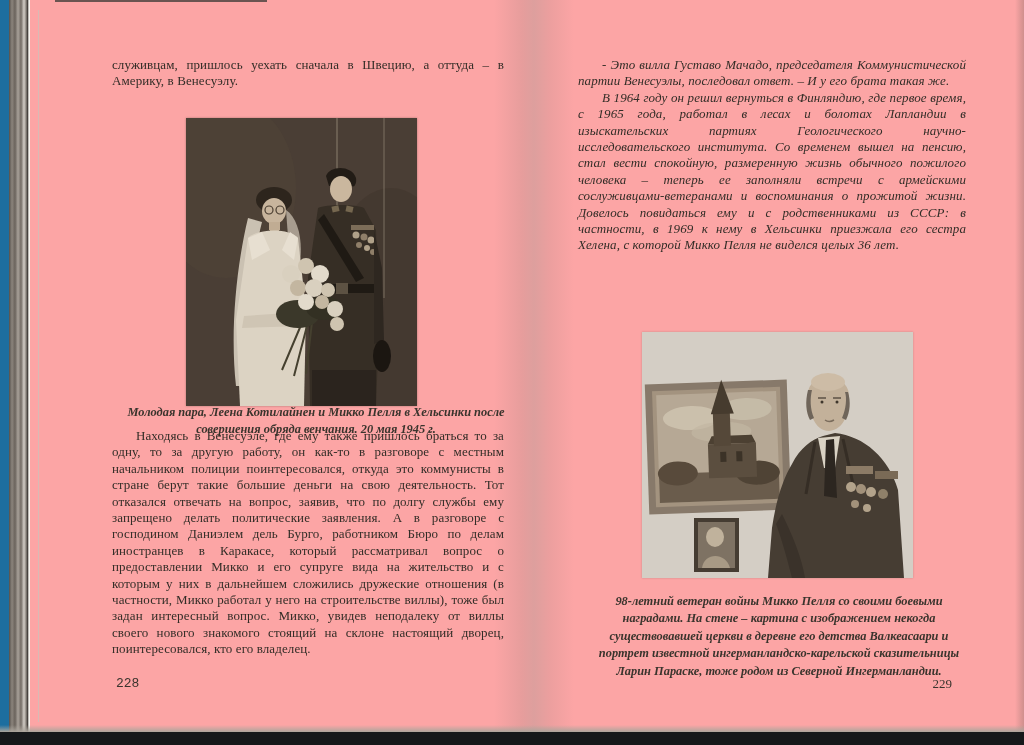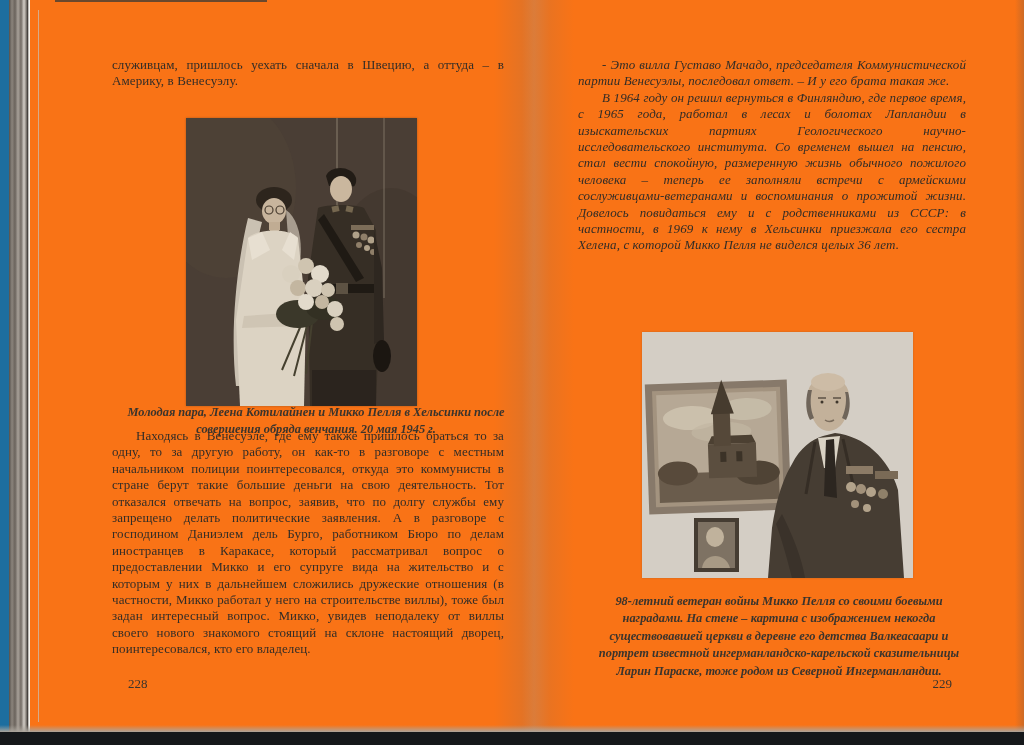--- a/index.html
+++ b/index.html
@@ -1,18 +1,18 @@
 <!DOCTYPE html>
 <html><head>
 <meta charset="utf-8">
 <style>
   html,body{margin:0;padding:0;background:#e8e6e2;}
   .scan{
     position:relative;width:1024px;height:745px;overflow:hidden;
-    background:#f97316;
+    background:#fca5a5;
     font-family:"Liberation Serif", serif;
     color:#332d27;
   }
   
   .edge-left{
     position:absolute;left:0;top:0;width:30px;height:745px;
     background:linear-gradient(to right,
       #1d6e9f 0px,#1d6e9f 9px,
       #55504b 9px,#8b847c 12px,#6a635c 15px,#a8a199 18px,
       #736c65 21px,#d2cdc6 24px,#8f8982 26px,#46423e 27.5px,
@@ -45,21 +45,21 @@
   .caption{position:absolute;left:0;width:100%;margin:8px;
     font-size:12.4px;line-height:17.4px;font-style:italic;font-weight:bold;
     text-align:center;color:#3a342d;}
   .pageno{position:absolute;font-size:13px;color:#3a342d;}
 
   #left-intro{top:57px;}
   #left-photo-box{position:absolute;left:74px;top:118px;width:231px;height:288px;
     box-shadow:0 0 2px rgba(60,50,40,.4);}
   #left-caption{top:396px;}
   #left-main{top:428px;}
-  #pageno-left{left:16px;top:676px;}
+  #pageno-left{left:4px;top:676px;font-family:Liberation Mono, monospace;}
 
   #right-flow{position:absolute;left:0;top:57px;width:100%;}
   #right-photo-box{position:absolute;left:64px;top:332px;width:271px;height:246px;
     box-shadow:0 0 2px rgba(60,50,40,.25);}
   #right-caption{top:585px;left:2px;width:382px;}
   #pageno-right{right:14px;top:676px;text-align:center;}
 
   svg{display:block;}
 </style>
 </head>

